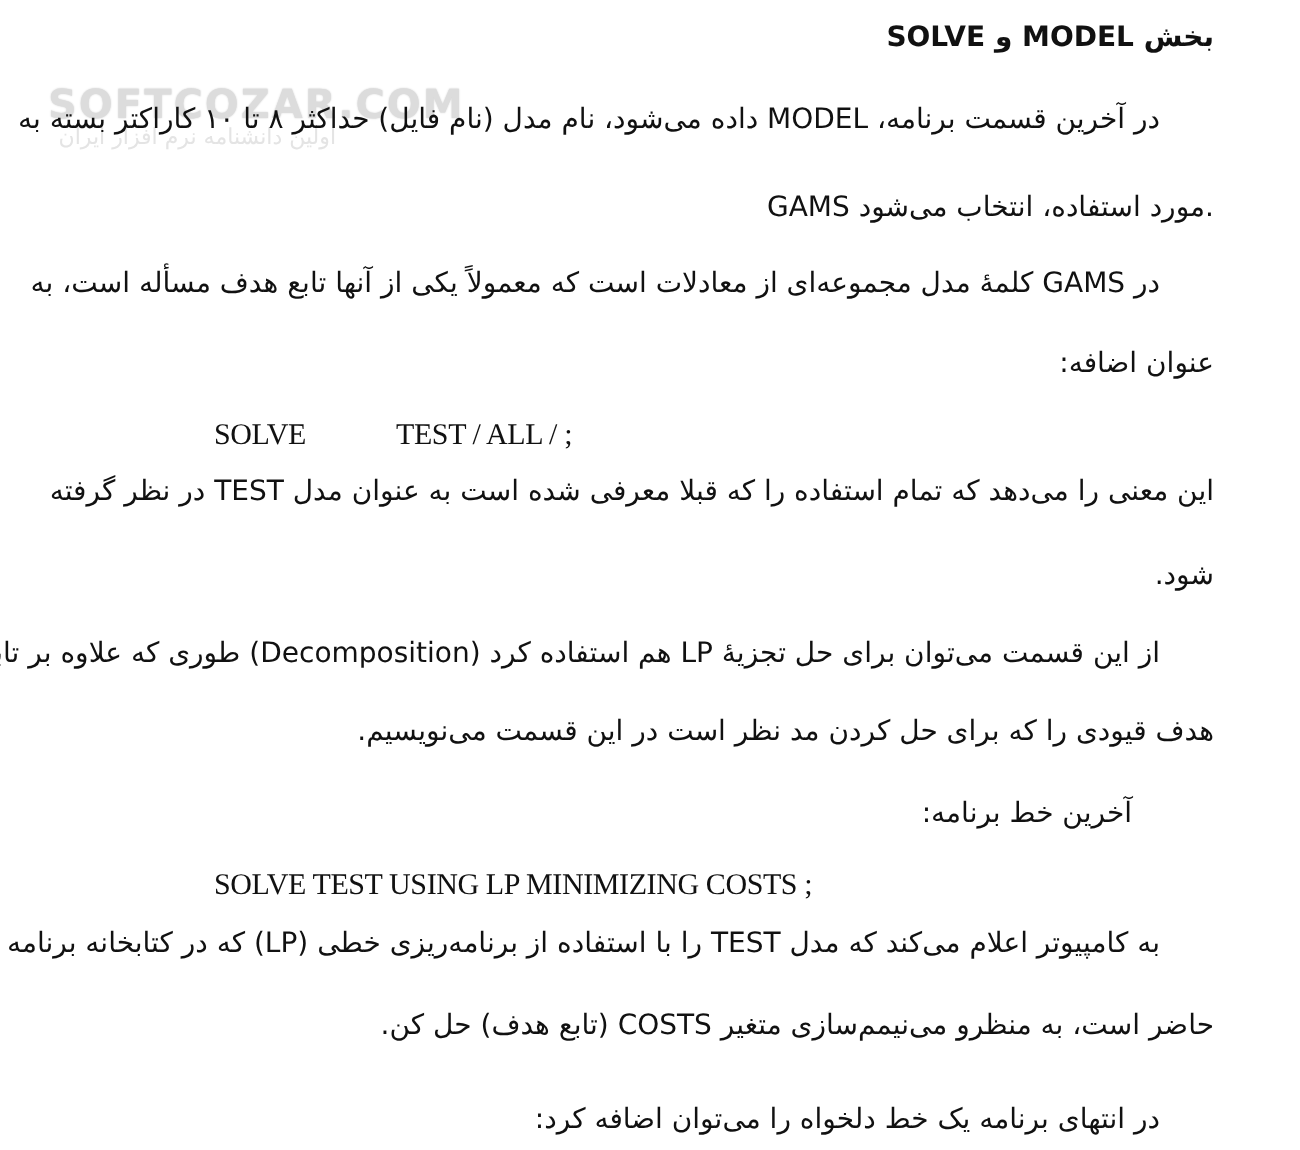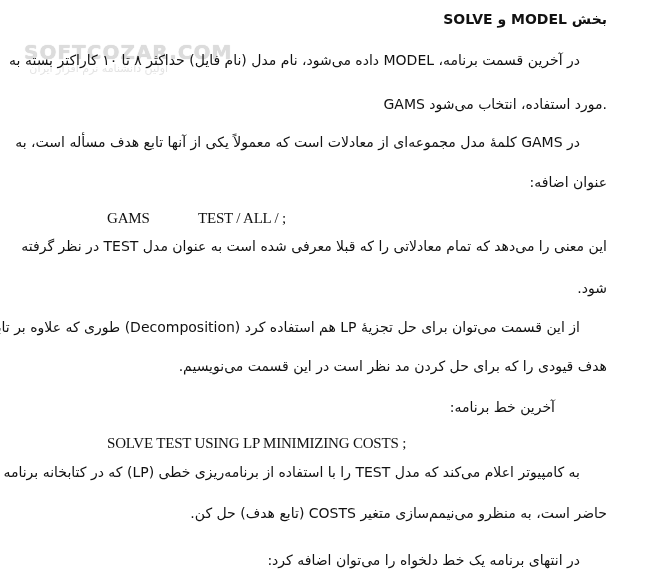--- a/index.html
+++ b/index.html
@@ -24,21 +24,21 @@
       position: absolute;
       white-space: nowrap;
       font-size: 14px;
       line-height: 18px;
       direction: rtl;
       unicode-bidi: plaintext;
       font-family: "DejaVu Sans", "Liberation Sans", sans-serif;
     }
     .rtl-right { right: 43px; text-align: right; }
     .rtl-indent { right: 70px; text-align: right; }
-    .rtl-indent2 { right: 95px; text-align: left; }
+    .rtl-indent2 { right: 84px; text-align: left; }
     .heading {
       font-weight: bold;
       font-size: 14px;
     }
     .code {
       position: absolute;
       white-space: pre;
       direction: ltr;
       font-family: "Liberation Serif", "DejaVu Serif", serif;
       font-size: 15px;
@@ -83,24 +83,24 @@
   </div>
 
   <div class="line rtl-right heading" style="top:10px;">بخش MODEL و SOLVE</div>
 
   <div class="line rtl-indent" style="top:51px;">در آخرین قسمت برنامه، MODEL داده می‌شود، نام مدل (نام فایل) حداکثر ۸ تا ۱۰ کاراکتر بسته به</div>
   <div class="line rtl-indent" style="top:133px;">در GAMS کلمهٔ مدل مجموعه‌ای از معادلات است که معمولاً یکی از آنها تابع هدف مسأله است، به</div>
 
   <div class="line rtl-right" style="top:95px;">GAMS مورد استفاده، انتخاب می‌شود.</div>
   <div class="line rtl-right" style="top:173px;">عنوان اضافه:</div>
 
-  <div class="code" style="top:209px; left:107px;">GAMS</div>
+  <div class="code" style="top:209px; left:107px;">SOLVE</div>
   <div class="code" style="top:209px; left:198px;">TEST / ALL / ;</div>
 
-  <div class="line rtl-right" style="top:237px;">این معنی را می‌دهد که تمام معادلاتی را که قبلا معرفی شده است به عنوان مدل TEST در نظر گرفته</div>
+  <div class="line rtl-right" style="top:237px;">این معنی را می‌دهد که تمام استفاده را که قبلا معرفی شده است به عنوان مدل TEST در نظر گرفته</div>
   <div class="line rtl-right" style="top:279px;">شود.</div>
 
   <div class="line rtl-indent" style="top:318px;">از این قسمت می‌توان برای حل تجزیهٔ LP هم استفاده کرد (Decomposition) طوری که علاوه بر تابع</div>
   <div class="line rtl-right" style="top:357px;">هدف قیودی را که برای حل کردن مد نظر است در این قسمت می‌نویسیم.</div>
 
   <div class="line rtl-indent2" style="top:398px;">آخرین خط برنامه:</div>
 
   <div class="code" style="top:434px; left:107px;">SOLVE TEST USING LP MINIMIZING COSTS ;</div>
 
   <div class="line rtl-indent" style="top:463px;margin-left:14px;">به کامپیوتر اعلام می‌کند که مدل TEST را با استفاده از برنامه‌ریزی خطی (LP) که در کتابخانه برنامه</div>

